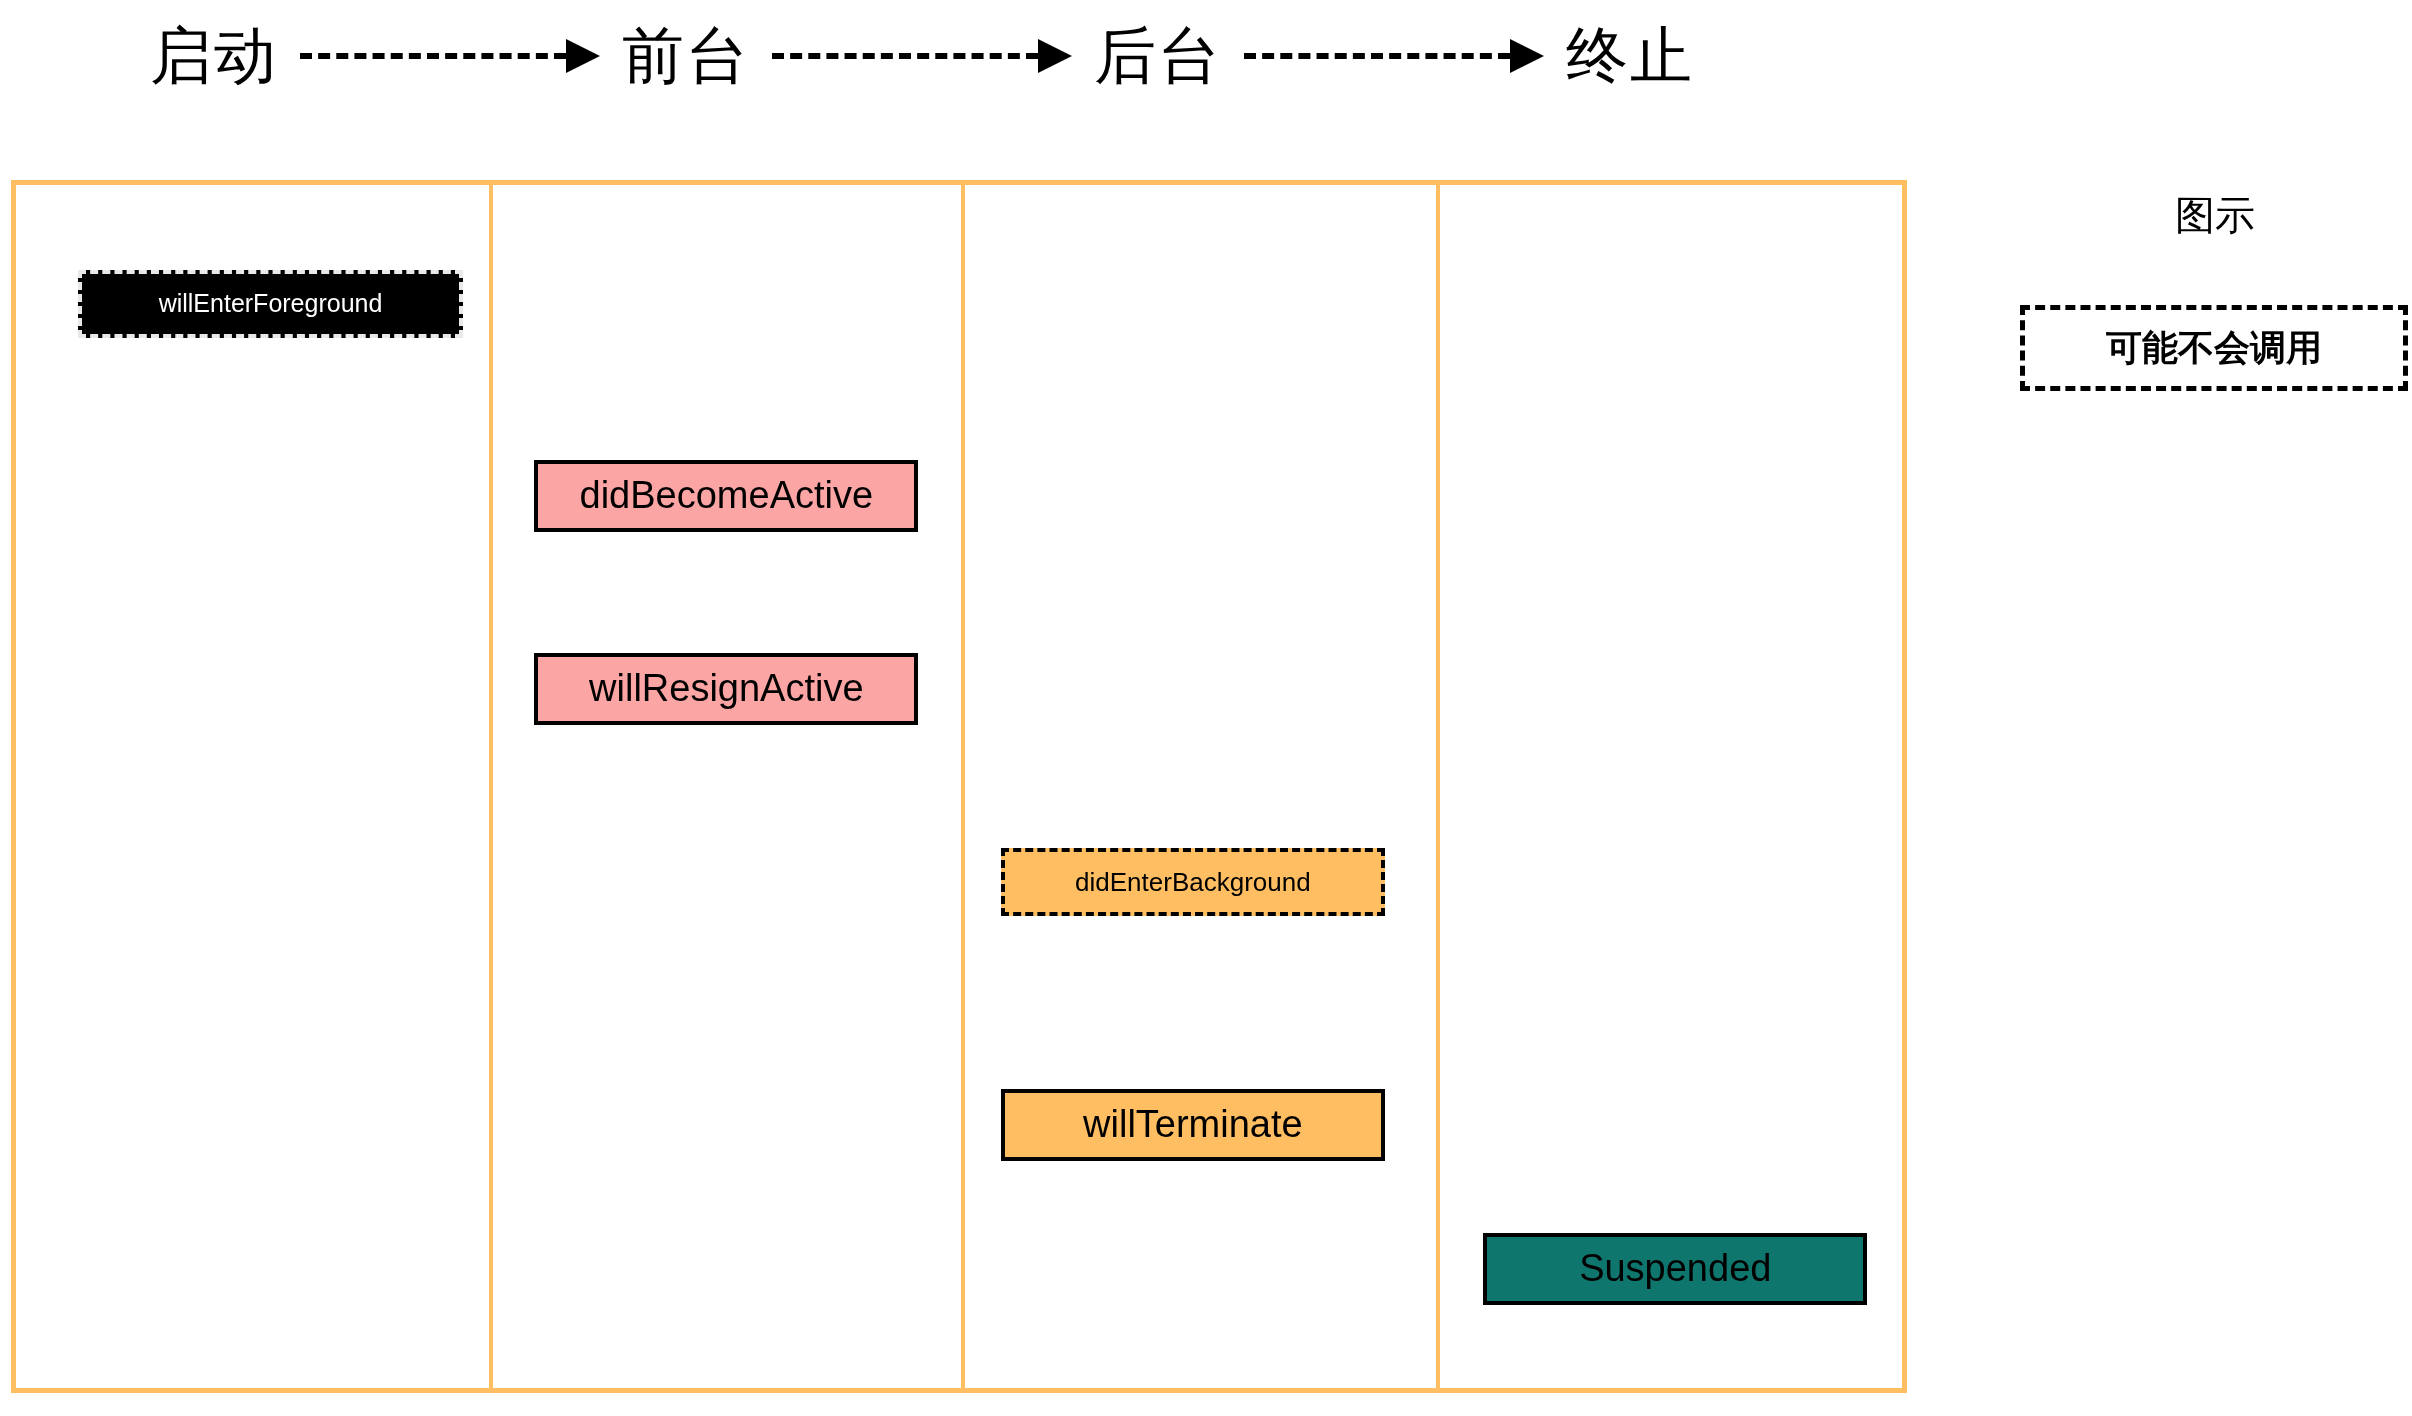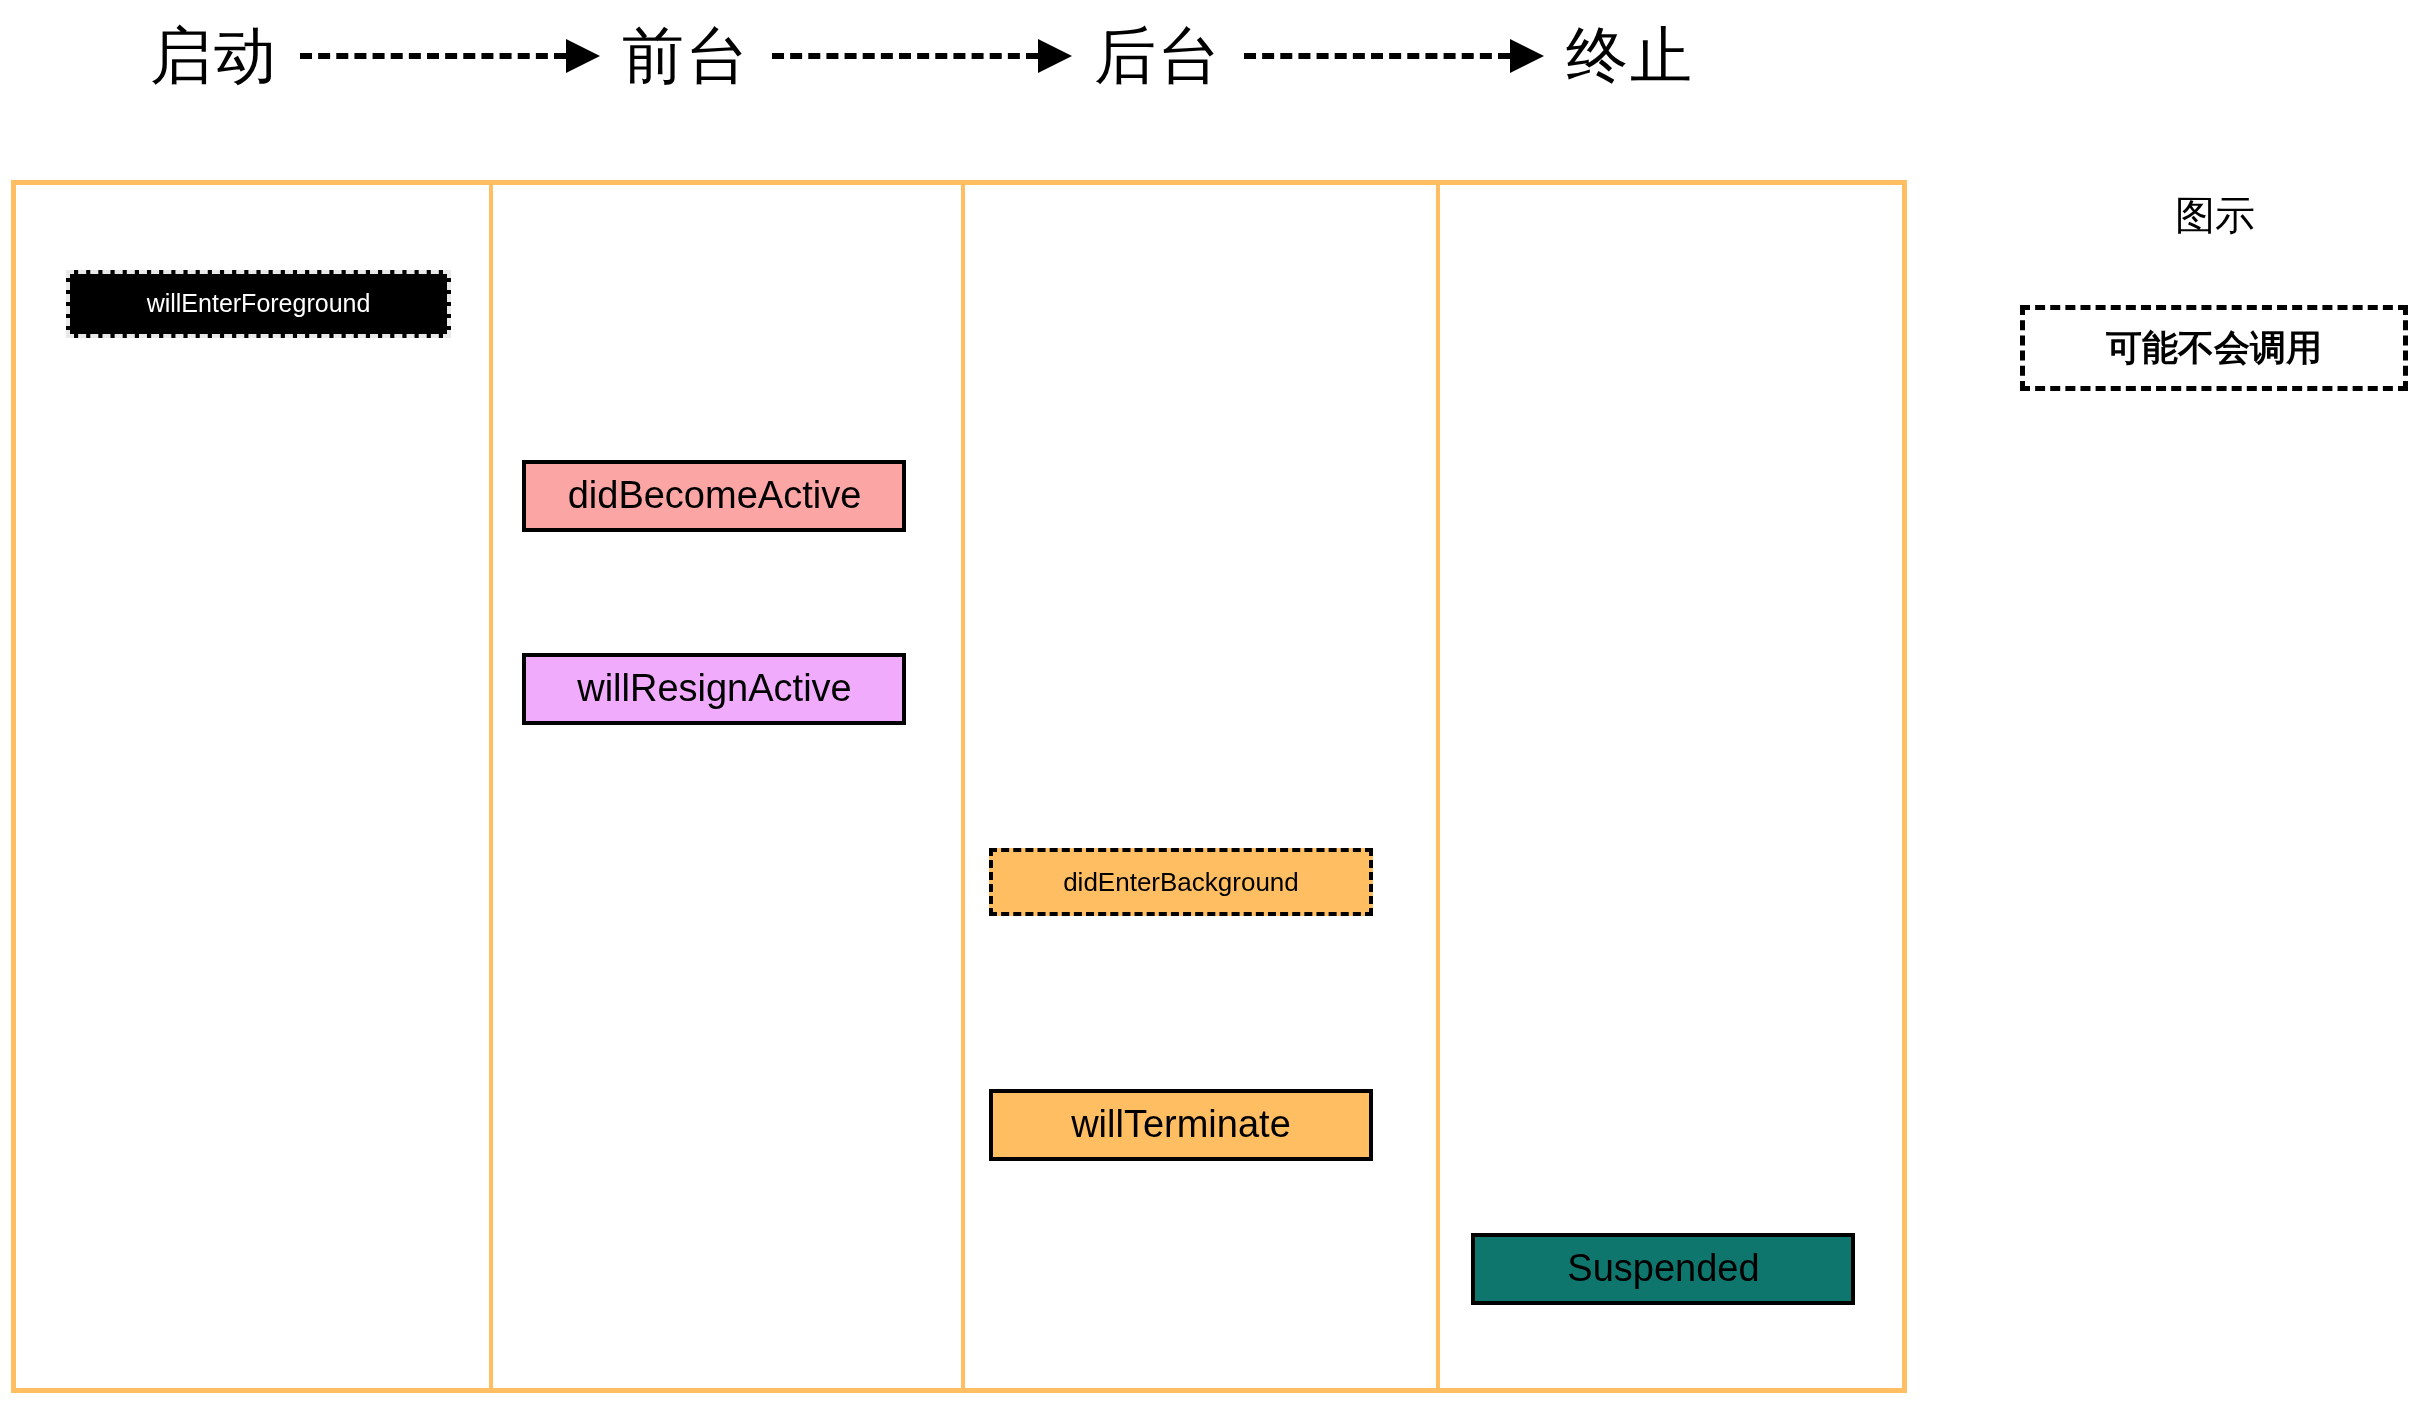--- a/index.html
+++ b/index.html
@@ -75,20 +75,21 @@
     box-sizing: border-box;
     border: 5px solid #ffbe62;
     background: #ffffff;
     display: flex;
   }
   .lane {
     position: relative;
     height: 100%;
     box-sizing: border-box;
     border-right: 4px solid #ffbe62;
+    margin-left: 12px;
   }
   .lane:last-child { border-right: none; }
   .lane-launch      { width: 480px; }
   .lane-foreground  { width: 474px; }
   .lane-background  { width: 478px; }
   .lane-terminate   { width: 464px; }
 
   
   .node {
     position: absolute;
@@ -118,21 +119,21 @@
     width: 384px;
     height: 72px;
     background: #fca5a5;
     font-size: 38px;
   }
   .node-will-resign-active {
     left: 29px;
     top: 468px;
     width: 384px;
     height: 72px;
-    background: #f0abfc;
+    background: #fca5a5;
     font-size: 38px;
   }
   .node-did-enter-background {
     left: 24px;
     top: 663px;
     width: 384px;
     height: 68px;
     background: #ffbe62;
     font-size: 26px;
   }

